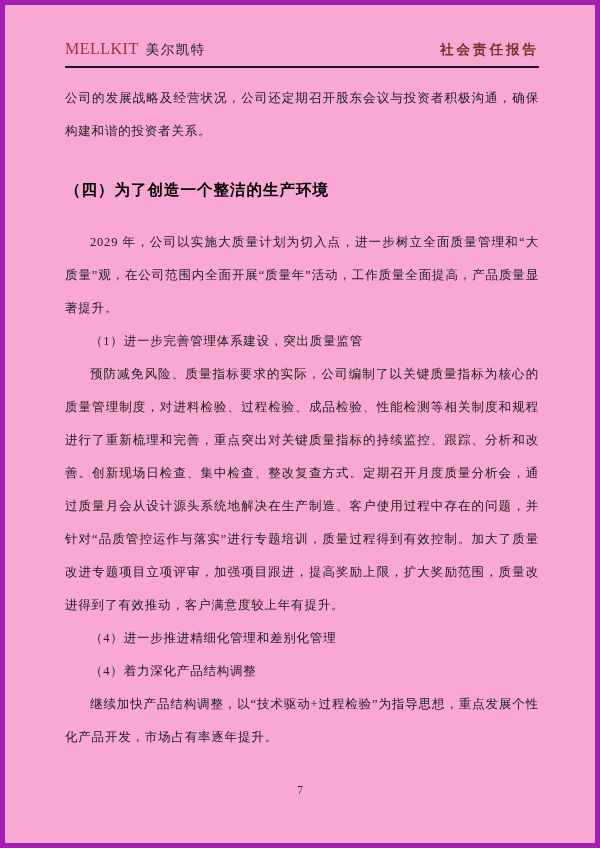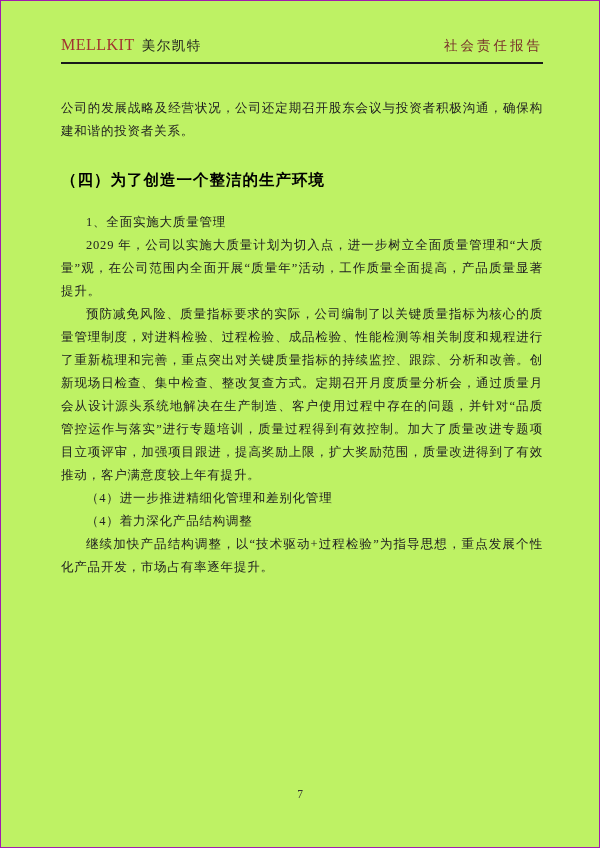--- a/index.html
+++ b/index.html
@@ -1,22 +1,22 @@
 <!DOCTYPE html>
 <html><head>
 <meta charset="utf-8">
 <style>
   html, body { margin: 0; padding: 0; background: #ffffff; }
   .page {
     position: relative;
     width: 600px;
     height: 848px;
     box-sizing: border-box;
-    background: #bef264;
-    border: 1px solid #a21caf;
+    background: #f9a8d4;
+    border: 5px solid #a21caf;
     overflow: hidden;
     font-family: "Liberation Serif", "DejaVu Serif", serif;
     color: #212121;
   }
   .header {
     display: flex;
     justify-content: space-between;
     align-items: flex-end;
     margin: 35px 56px 0 60px;
     padding-bottom: 7px;
@@ -31,26 +31,27 @@
   .logo-cn {
     font-size: 13.5px;
     color: #1c1c1c;
     margin-left: 7px;
     letter-spacing: 1.5px;
   }
   .report-title {
     font-size: 13.5px;
     color: #78302A;
     letter-spacing: 3px;
+    font-weight: bold;
   }
   .main {
-    margin: 12px 56px 0 60px;
-    padding-top: 21px;
+    margin: 0 56px 0 60px;
+    padding-top: 14px;
     font-size: 12.5px;
-    line-height: 23px;
+    line-height: 33px;
     letter-spacing: 0.8px;
     text-align: justify;
   }
   .para { margin: 0; text-indent: 2em; }
   .para.flush { text-indent: 0; }
   .sub { margin: 0; text-indent: 2em; }
   .heading {
     font-family: "Liberation Sans", "DejaVu Sans", sans-serif;
     font-weight: bold;
     font-size: 15.5px;
@@ -77,22 +78,22 @@
   <div class="header">
     <div>
       <span class="logo-en">MELLKIT</span><span class="logo-cn">美尔凯特</span>
     </div>
     <div class="report-title">社会责任报告</div>
   </div>
 
   <div class="main">
     <p class="para flush">公司的发展战略及经营状况，公司还定期召开股东会议与投资者积极沟通，确保构建和谐的投资者关系。</p>
     <h2 class="heading">（四）为了创造一个整洁的生产环境</h2>
-    <p class="sub">1、全面实施大质量管理</p>
     <p class="para">2029 年，公司以实施大质量计划为切入点，进一步树立全面质量管理和“大质量”观，在公司范围内全面开展“质量年”活动，工作质量全面提高，产品质量显著提升。</p>
+    <p class="sub">（1）进一步完善管理体系建设，突出质量监管</p>
     <p class="para">预防减免风险、质量指标要求的实际，公司编制了以关键质量指标为核心的质量管理制度，对进料检验、过程检验、成品检验、性能检测等相关制度和规程进行了重新梳理和完善，重点突出对关键质量指标的持续监控、跟踪、分析和改善。创新现场日检查、集中检查、整改复查方式。定期召开月度质量分析会，通过质量月会从设计源头系统地解决在生产制造、客户使用过程中存在的问题，并针对“品质管控运作与落实”进行专题培训，质量过程得到有效控制。加大了质量改进专题项目立项评审，加强项目跟进，提高奖励上限，扩大奖励范围，质量改进得到了有效推动，客户满意度较上年有提升。</p>
     <p class="sub">（4）进一步推进精细化管理和差别化管理</p>
     <p class="sub">（4）着力深化产品结构调整</p>
     <p class="para">继续加快产品结构调整，以“技术驱动+过程检验”为指导思想，重点发展个性化产品开发，市场占有率逐年提升。</p>
 
   </div>
 
   <div class="footer">
     <span>7</span>
   </div>

